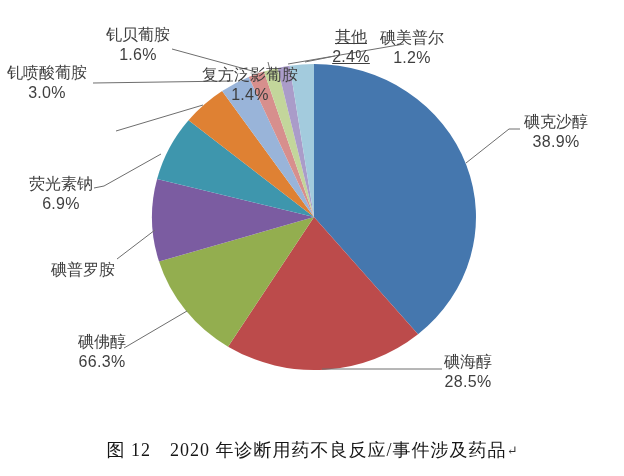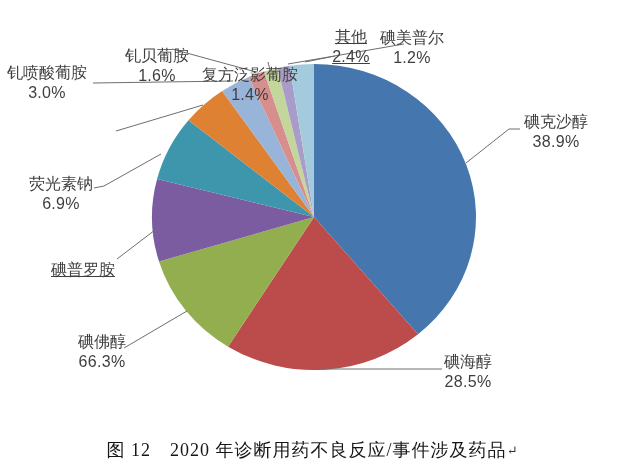--- a/index.html
+++ b/index.html
@@ -75,32 +75,32 @@
         <div class="pct">38.9%</div>
       </div>
       <div class="slice-label" style="left: 468px; top: 372px;">
         <div class="name">碘海醇</div>
         <div class="pct">28.5%</div>
       </div>
       <div class="slice-label" style="left: 102px; top: 352px;">
         <div class="name">碘佛醇</div>
         <div class="pct">66.3%</div>
       </div>
-      <div class="slice-label" style="left: 83px; top: 270px; text-decoration: underline;">
+      <div class="slice-label" style="left: 83px; top: 270px;">
         <div class="name">碘普罗胺</div>
       </div>
       <div class="slice-label" style="left: 61px; top: 194px;">
         <div class="name">荧光素钠</div>
         <div class="pct">6.9%</div>
       </div>
       <div class="slice-label" style="left: 47px; top: 83px;">
         <div class="name">钆喷酸葡胺</div>
         <div class="pct">3.0%</div>
       </div>
-      <div class="slice-label" style="left: 138px; top: 66px; margin-left: 19px;">
+      <div class="slice-label" style="left: 138px; top: 45px;">
         <div class="name">钆贝葡胺</div>
         <div class="pct">1.6%</div>
       </div>
       <div class="slice-label" style="left: 250px; top: 46px; margin-top: 39px;">
         <div class="name">复方泛影葡胺</div>
         <div class="pct">1.4%</div>
       </div>
       <div class="slice-label" style="left: 412px; top: 48px;">
         <div class="name">碘美普尔</div>
         <div class="pct">1.2%</div>

